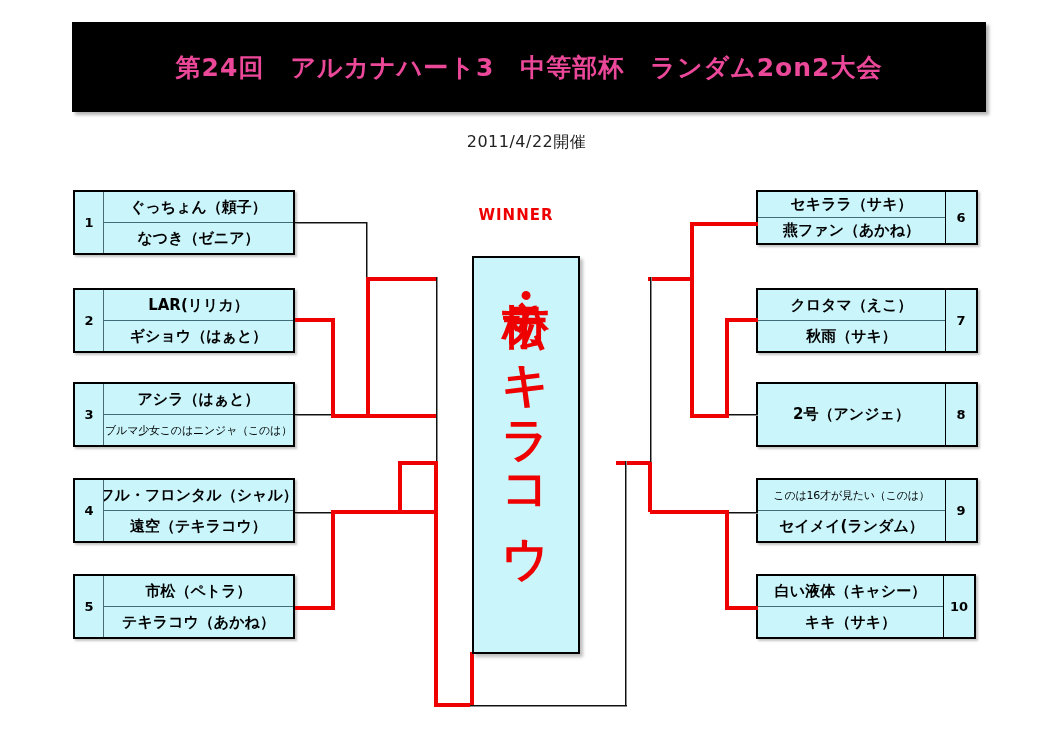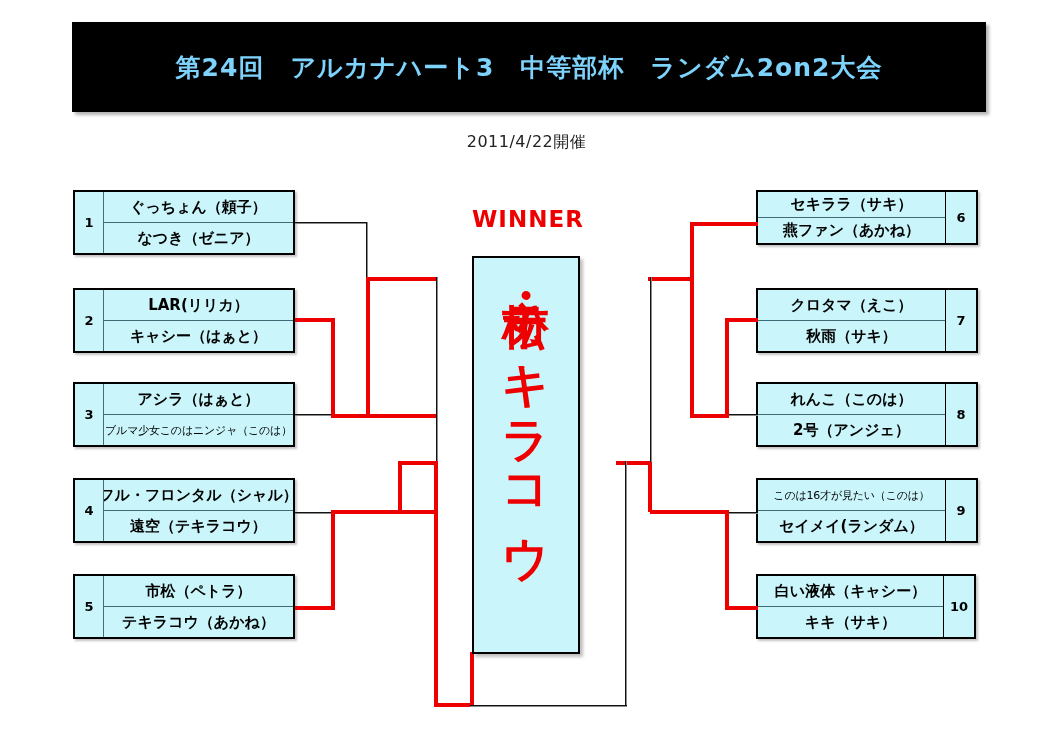--- a/index.html
+++ b/index.html
@@ -27,21 +27,21 @@
   }
   #title-text {
     position: absolute;
     left: 0;
     top: 0;
     width: 914px;
     height: 90px;
     display: flex;
     align-items: center;
     justify-content: center;
-    color: #7dd3fc;
+    color: #ec4899;
     font-size: 25px;
     font-weight: bold;
     letter-spacing: 1px;
     white-space: nowrap;
   }
 
   
   #event-date {
     position: absolute;
     left: 0;
@@ -90,26 +90,26 @@
     color: #000;
     white-space: nowrap;
     overflow: hidden;
   }
   .player.p1 { border-bottom: 1px solid #3f6d77; }
   .player.small { font-size: 11px; font-weight: normal; letter-spacing: -0.2px; }
 
   
   #winner-label {
     position: absolute;
-    left: 472px;
+    left: 462px;
     top: 206px;
     width: 108px;
     text-align: center;
     color: #ee0000;
-    font-size: 23px;
+    font-size: 15px;
     font-weight: bold;
     letter-spacing: 1px;
   }
   #winner-box {
     position: absolute;
     left: 472px;
     top: 256px;
     width: 108px;
     height: 398px;
     box-sizing: border-box;
@@ -153,21 +153,21 @@
   <div class="players">
     <div class="player p1">ぐっちょん（頼子）</div>
     <div class="player p2">なつき（ゼニア）</div>
   </div>
 </div>
 
 <div class="team-box" style="left:73px; top:288px; width:222px; height:65px;">
   <div class="seed-cell seed-left">2</div>
   <div class="players">
     <div class="player p1">LAR(リリカ）</div>
-    <div class="player p2">キャシー（はぁと）</div>
+    <div class="player p2">ギショウ（はぁと）</div>
   </div>
 </div>
 
 <div class="team-box" style="left:73px; top:382px; width:222px; height:65px;">
   <div class="seed-cell seed-left">3</div>
   <div class="players">
     <div class="player p1">アシラ（はぁと）</div>
     <div class="player p2 small">ブルマ少女このはニンジャ（このは）</div>
   </div>
 </div>
@@ -199,21 +199,20 @@
 <div class="team-box" style="left:756px; top:288px; width:222px; height:65px;text-align:right;">
   <div class="players">
     <div class="player p1">クロタマ（えこ）</div>
     <div class="player p2">秋雨（サキ）</div>
   </div>
   <div class="seed-cell seed-right">7</div>
 </div>
 
 <div class="team-box" style="left:756px; top:382px; width:222px; height:65px;">
   <div class="players">
-    <div class="player p1">れんこ（このは）</div>
     <div class="player p2">2号（アンジェ）</div>
   </div>
   <div class="seed-cell seed-right">8</div>
 </div>
 
 <div class="team-box" style="left:756px; top:478px; width:222px; height:65px;">
   <div class="players">
     <div class="player p1 small">このは16才が見たい（このは）</div>
     <div class="player p2">セイメイ(ランダム）</div>
   </div>

